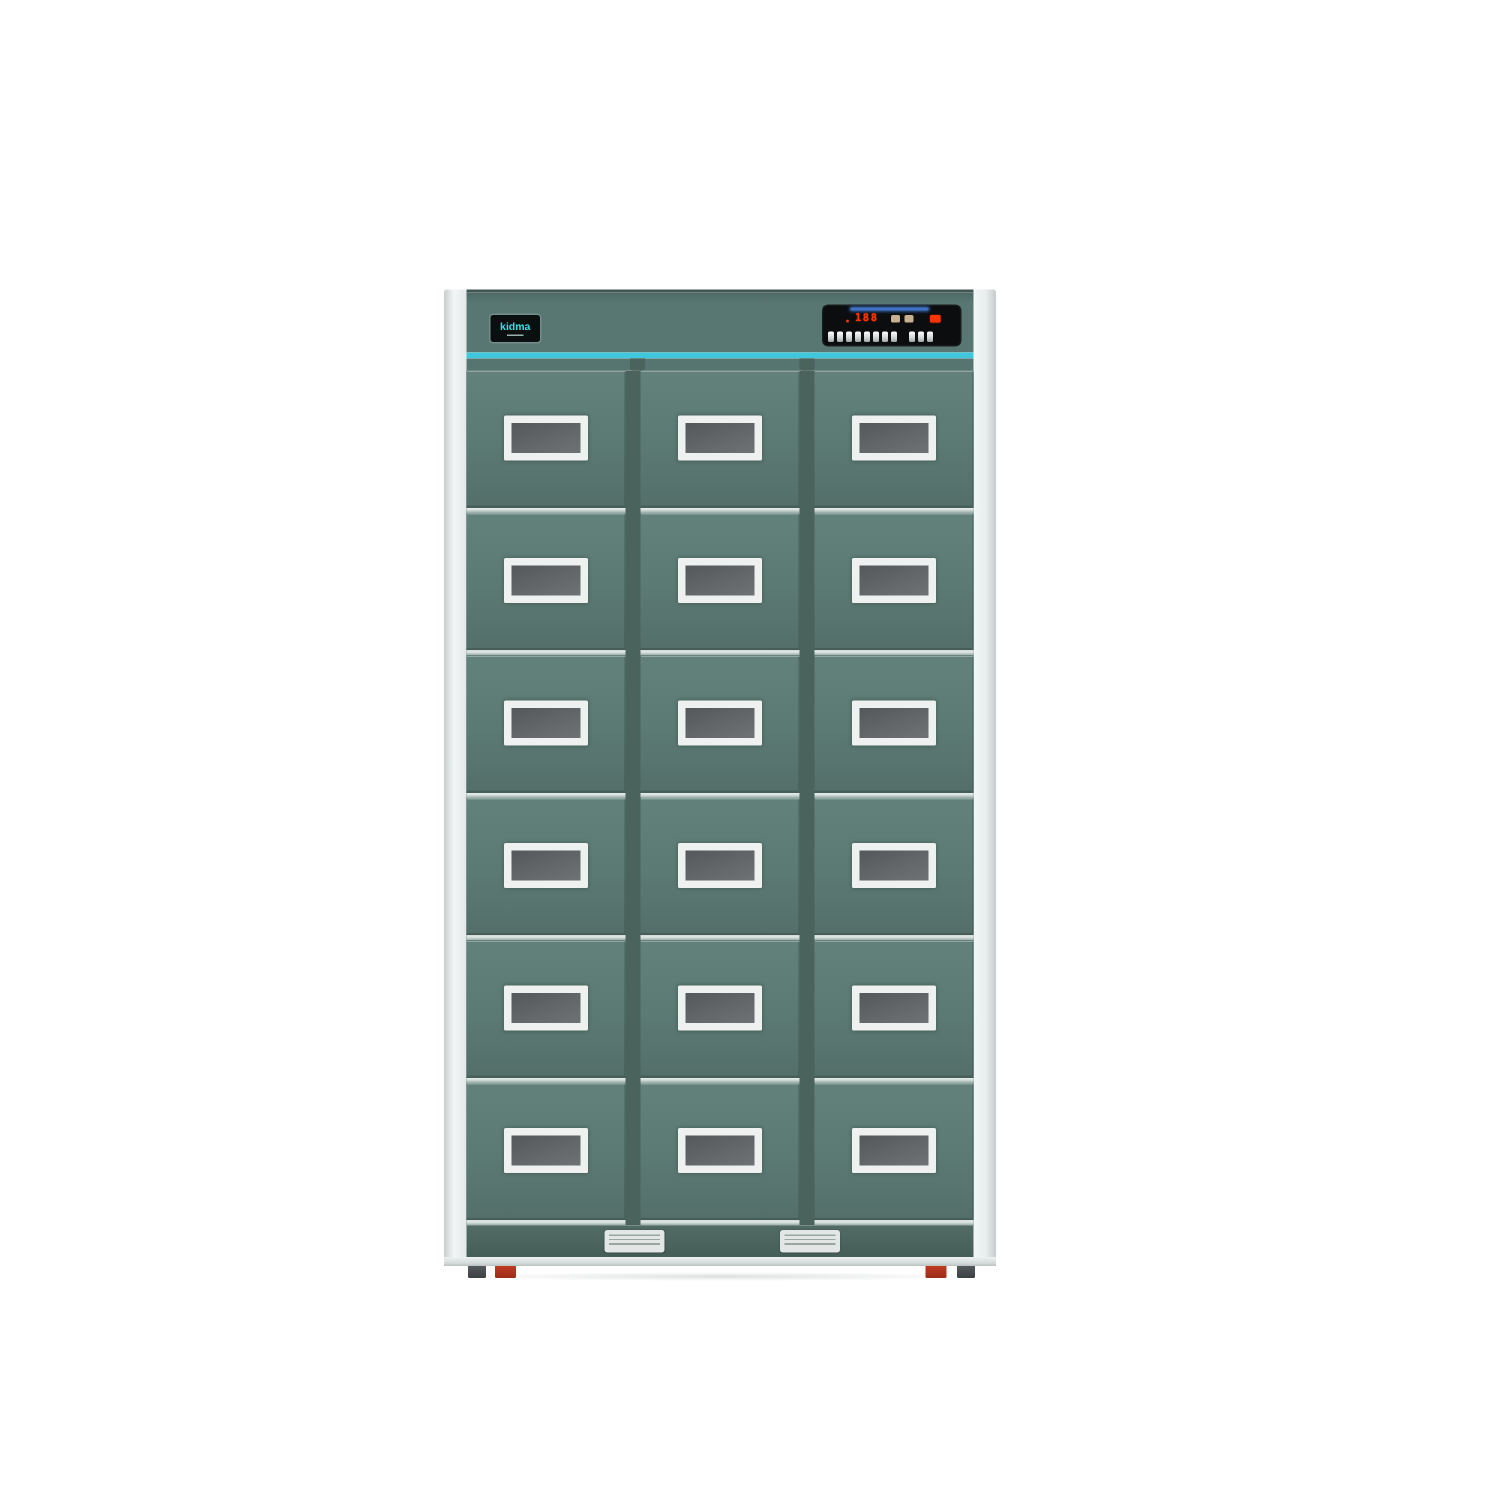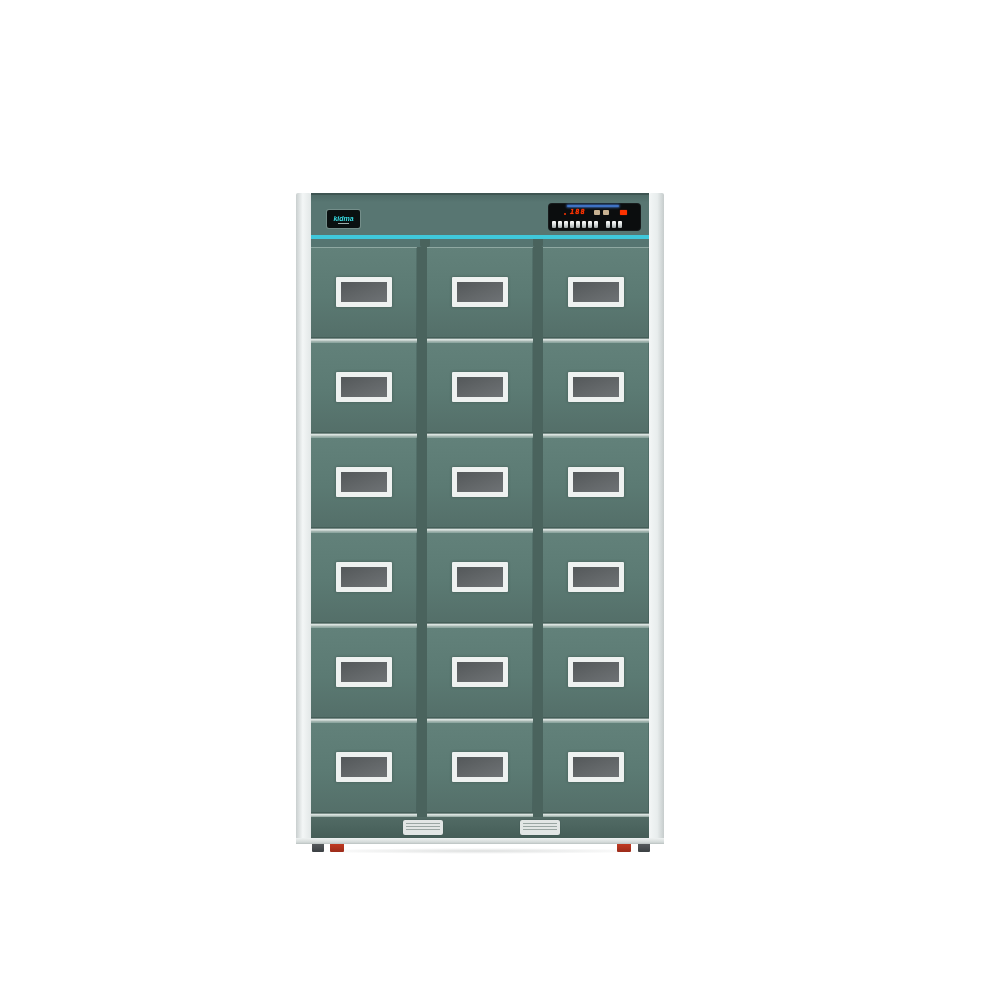--- a/index.html
+++ b/index.html
@@ -3,21 +3,21 @@
 <meta charset="utf-8">
 <style>
   html,body{margin:0;padding:0;}
   body{
     width:1000px;height:1000px;background:#ffffff;overflow:hidden;
     font-family:"Liberation Sans", sans-serif;position:relative;
   }
   .canvas{position:absolute;left:148px;top:119px;width:659px;height:760px;background:#ffffff;}
 
   
-  .cabinet{position:absolute;left:296px;top:193px;width:368px;height:659px;font-style:italic;}
+  .cabinet{position:absolute;left:296px;top:193px;width:368px;height:659px;}
   .frame{position:absolute;top:0;width:15px;height:647px;
     background:linear-gradient(90deg,#c9cfcf 0%,#f3f6f6 45%,#e2e7e7 100%);border-radius:2px 2px 0 0;}
   .frame.left{left:0;}
   .frame.right{left:353px;background:linear-gradient(90deg,#f3f6f6 0%,#e8eded 55%,#c6cccc 100%);}
 
   .header{position:absolute;left:15px;top:0;width:338px;height:42px;
     background:linear-gradient(180deg,#4e6a66 0%,#587672 18%,#587672 100%);
     border-top:2px solid #3e5552;box-sizing:border-box;}
 
   

